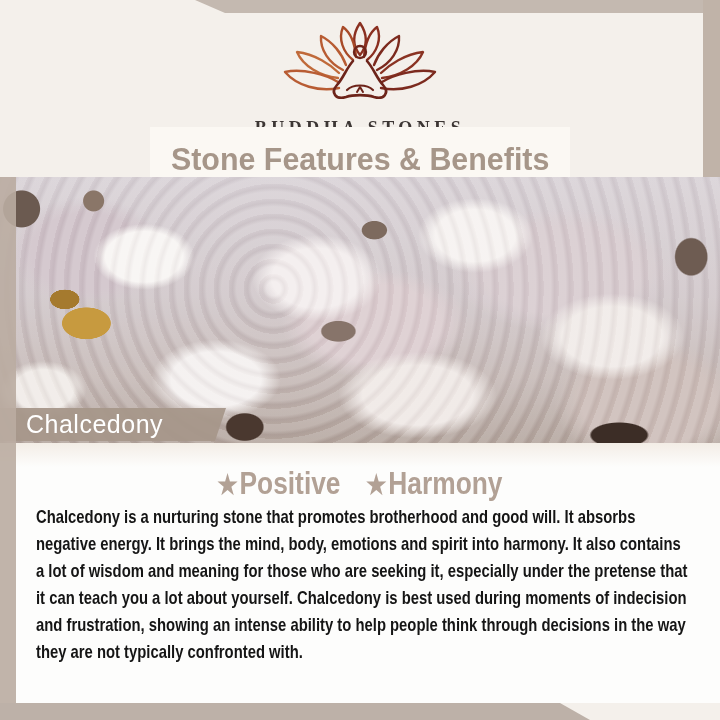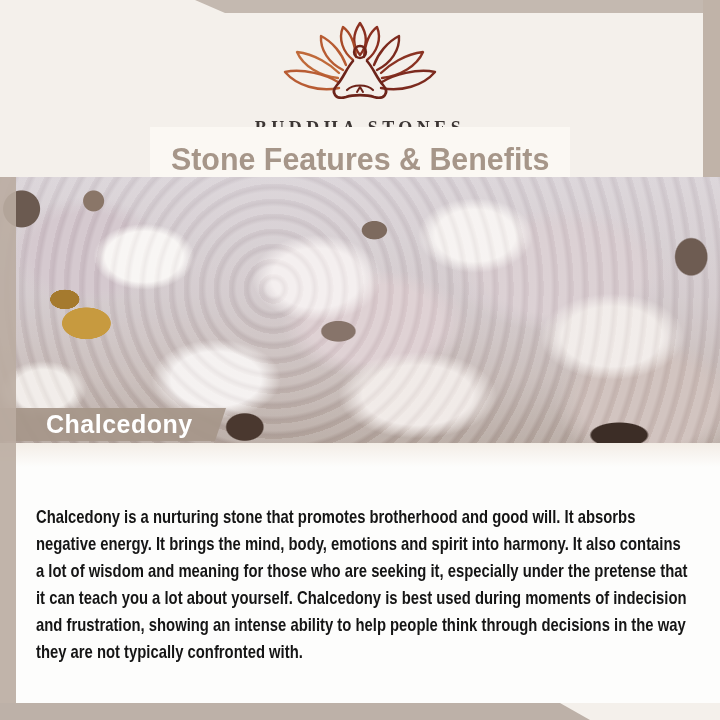--- a/index.html
+++ b/index.html
@@ -72,21 +72,21 @@
       radial-gradient(ellipse 120px 80px at 90% 85%, #c9b9b4 0 55%, transparent 78%),
       linear-gradient(180deg, #d6cfd4 0%, #cdc3c6 45%, #c2b5b2 75%, #b0a199 100%);
   }
   .photo-label{
     position:absolute;left:0;top:231px;width:226px;height:33px;
     background:rgba(167,151,138,0.95);
     clip-path:polygon(0 0,226px 0,215px 100%,0 100%);
     display:flex;align-items:center;
   }
   .photo-label span{
-    padding-left:46px;color:#ffffff;font-size:25px;font-weight:700;letter-spacing:0.5px;
+    padding-left:26px;color:#ffffff;font-size:25px;font-weight:400;letter-spacing:0.5px;
   }
   
   .content{
     position:absolute;left:0;top:443px;width:720px;height:260px;
     background:linear-gradient(180deg,#f3ede6 0,#fdfdfc 24px,#fdfdfc 100%);
   }
   .tagline{
     position:absolute;left:0;top:23px;width:720px;
     text-align:center;white-space:nowrap;
   }
@@ -135,19 +135,24 @@
     <h1>Stone Features &amp; Benefits</h1>
   </div>
 
   <div class="photo">
     <div class="photo-label">
       <span>Chalcedony</span>
     </div>
   </div>
 
   <div class="content">
+    <div class="tagline">
+      <span class="inner">
+        <span class="tag"><span class="star">★</span><span>Positive</span></span><span class="tag"><span class="star">★</span><span>Harmony</span></span>
+      </span>
+    </div>
     <p class="desc">Chalcedony is a nurturing stone that promotes brotherhood and good will. It absorbs negative energy. It brings the mind, body, emotions and spirit into harmony.  It also contains a lot of wisdom and meaning for those who are seeking it, especially under the pretense that it can teach you a lot about yourself. Chalcedony is best used during moments of indecision and frustration, showing an intense ability to help people think through decisions in the way they are not typically confronted with.</p>
   </div>
 
   <div class="ribbon-left"></div>
   <div class="ribbon-bottom"></div>
 
 </div>
 
 </body></html>

